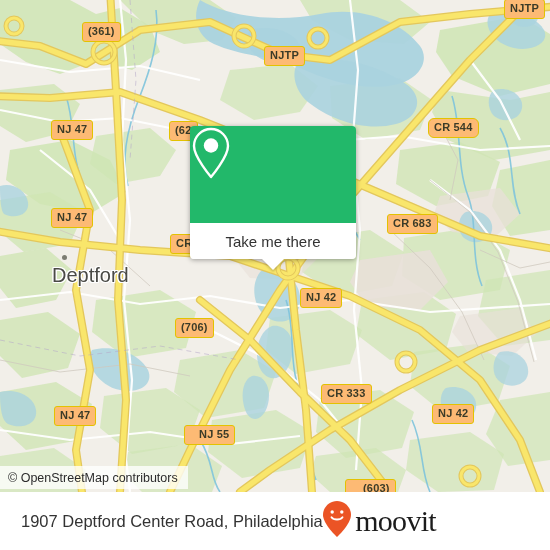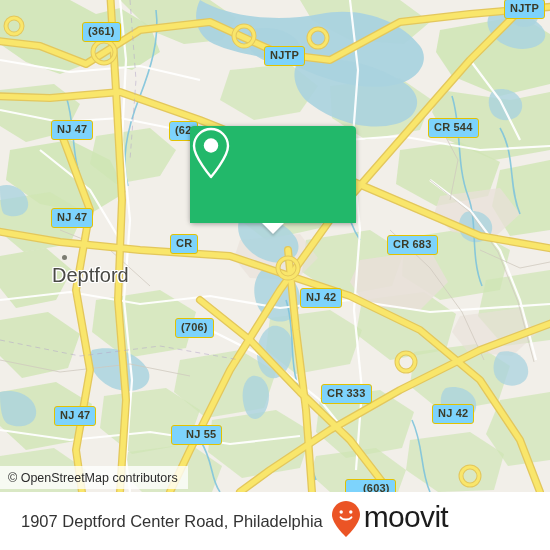--- a/index.html
+++ b/index.html
@@ -15,21 +15,21 @@
     position: absolute; left: 0; top: 0;
     width: 550px; height: 492px;
     background: #f2efe9;
     overflow: hidden;
   }
   #map svg { position: absolute; left: 0; top: 0; display: block; }
 
   
   .shield {
     position: absolute;
-    background: #7dd3fc;
+    background: #fdba74;
     border: 1px solid #e3c200;
     border-radius: 3px;
     color: #3b3b28;
     font-size: 11px;
     font-weight: bold;
     line-height: 1;
     padding: 3px 5px 4px 5px;
     white-space: nowrap;
     letter-spacing: .2px;
     font-family: "Liberation Sans", sans-serif;
@@ -110,24 +110,25 @@
   }
   #footer-address {
     position: relative;
     margin-left: 21px;
     color: #333333;
     font-size: 16.5px;
     z-index: 2;
   }
   #brand {
     position: absolute;
-    right: 8px; top: 50%;
+    right: 20px; top: 50%;
     transform: translateY(-50%);
-    display: flex; 
+    display: flex; align-items: center;
     z-index: 2;
+    font-family: Liberation Serif, serif;
   }
   #brand-word {
     font-size: 30px;
     color: #1c1c1c;
     letter-spacing: -.7px;
     margin-left: 3px;
     font-weight: normal;
   }
 </style>
 </head>
@@ -306,40 +307,43 @@
     </svg>
 
     <div class="place-dot" style="left:62px; top:255px;"></div>
     <div class="place" style="left:52px; top:264px;">Deptford</div>
 
     <div class="shield" style="left:82px;  top:22px;">(361)</div>
     <div class="shield" style="left:264px; top:46px;">NJTP</div>
     <div class="shield" style="left:504px; top:-1px;">NJTP</div>
     <div class="shield" style="left:51px;  top:120px;">NJ 47</div>
     <div class="shield" style="left:169px; top:121px;">(62</div>
-    <div class="shield" style="left:428px; top:118px;">CR 544</div>
+    <div class="shield" style="left:428px; top:118px;border-radius:6px;">CR 544</div>
     <div class="shield" style="left:51px;  top:208px;">NJ 47</div>
     <div class="shield" style="left:170px; top:234px;">CR</div>
-    <div class="shield" style="left:387px; top:214px;margin-top:21px;">CR 683</div>
+    <div class="shield" style="left:387px; top:214px;">CR 683</div>
     <div class="shield" style="left:300px; top:288px;">NJ 42</div>
     <div class="shield" style="left:175px; top:318px;">(706)</div>
     <div class="shield" style="left:321px; top:384px;">CR 333</div>
     <div class="shield" style="left:432px; top:404px;">NJ 42</div>
     <div class="shield" style="left:54px;  top:406px;">NJ 47</div>
-    <div class="shield" style="left:171px; top:425px;padding-left:14px;">NJ 55</div>
+    <div class="shield" style="left:184px; top:425px;padding-left:14px;">NJ 55</div>
     <div class="shield" style="left:345px; top:479px;padding-left:17px;">(603)</div>
 
     <div id="popup">
       <div id="popup-green">
         <span>
           <svg width="42" height="54" viewBox="0 0 42 54" aria-hidden="true">
             <path d="M21,3 C11.6,3 4,10.6 4,20 C4,31 21,51 21,51 C21,51 38,31 38,20 C38,10.6 30.4,3 21,3 Z" fill="none" stroke="#ffffff" stroke-width="2.4" stroke-linejoin="round"></path>
             <circle cx="21" cy="19.5" r="7.2" fill="#ffffff"></circle>
           </svg>
         </span>
+      </div>
+      <div id="popup-label">
+        <span>Take me there</span>
       </div>
       <div id="popup-tail"></div>
     </div>
 
     <div id="attribution">
       <span>© OpenStreetMap contributors</span>
     </div>
   </div>
 
   <div id="footer">

